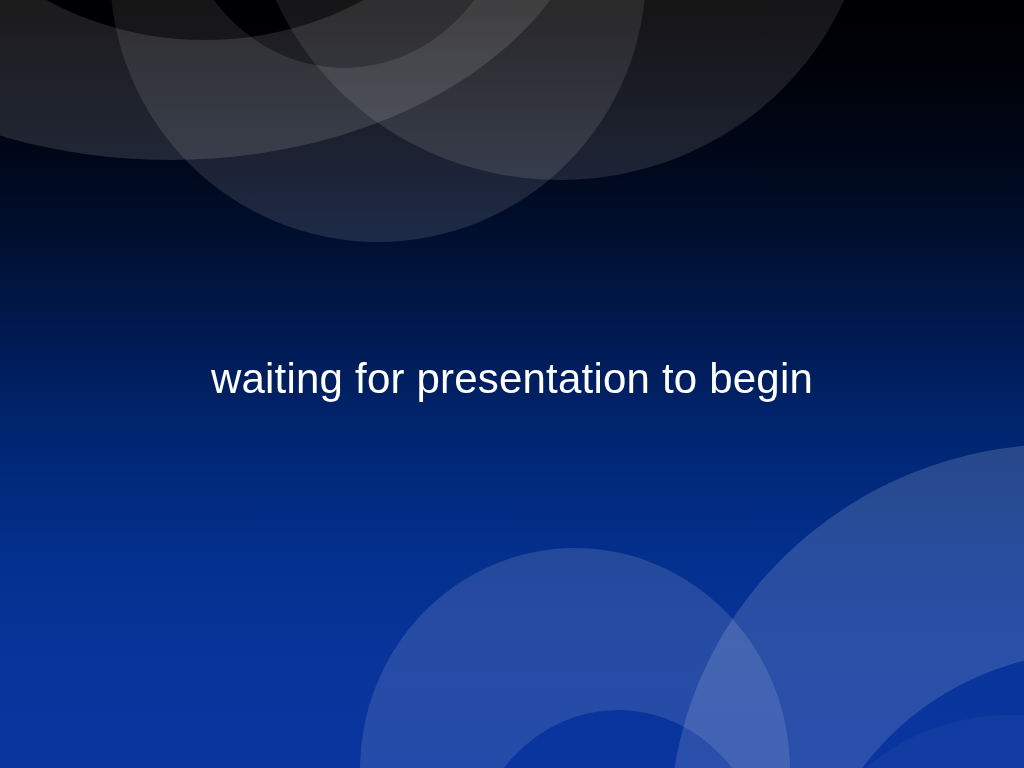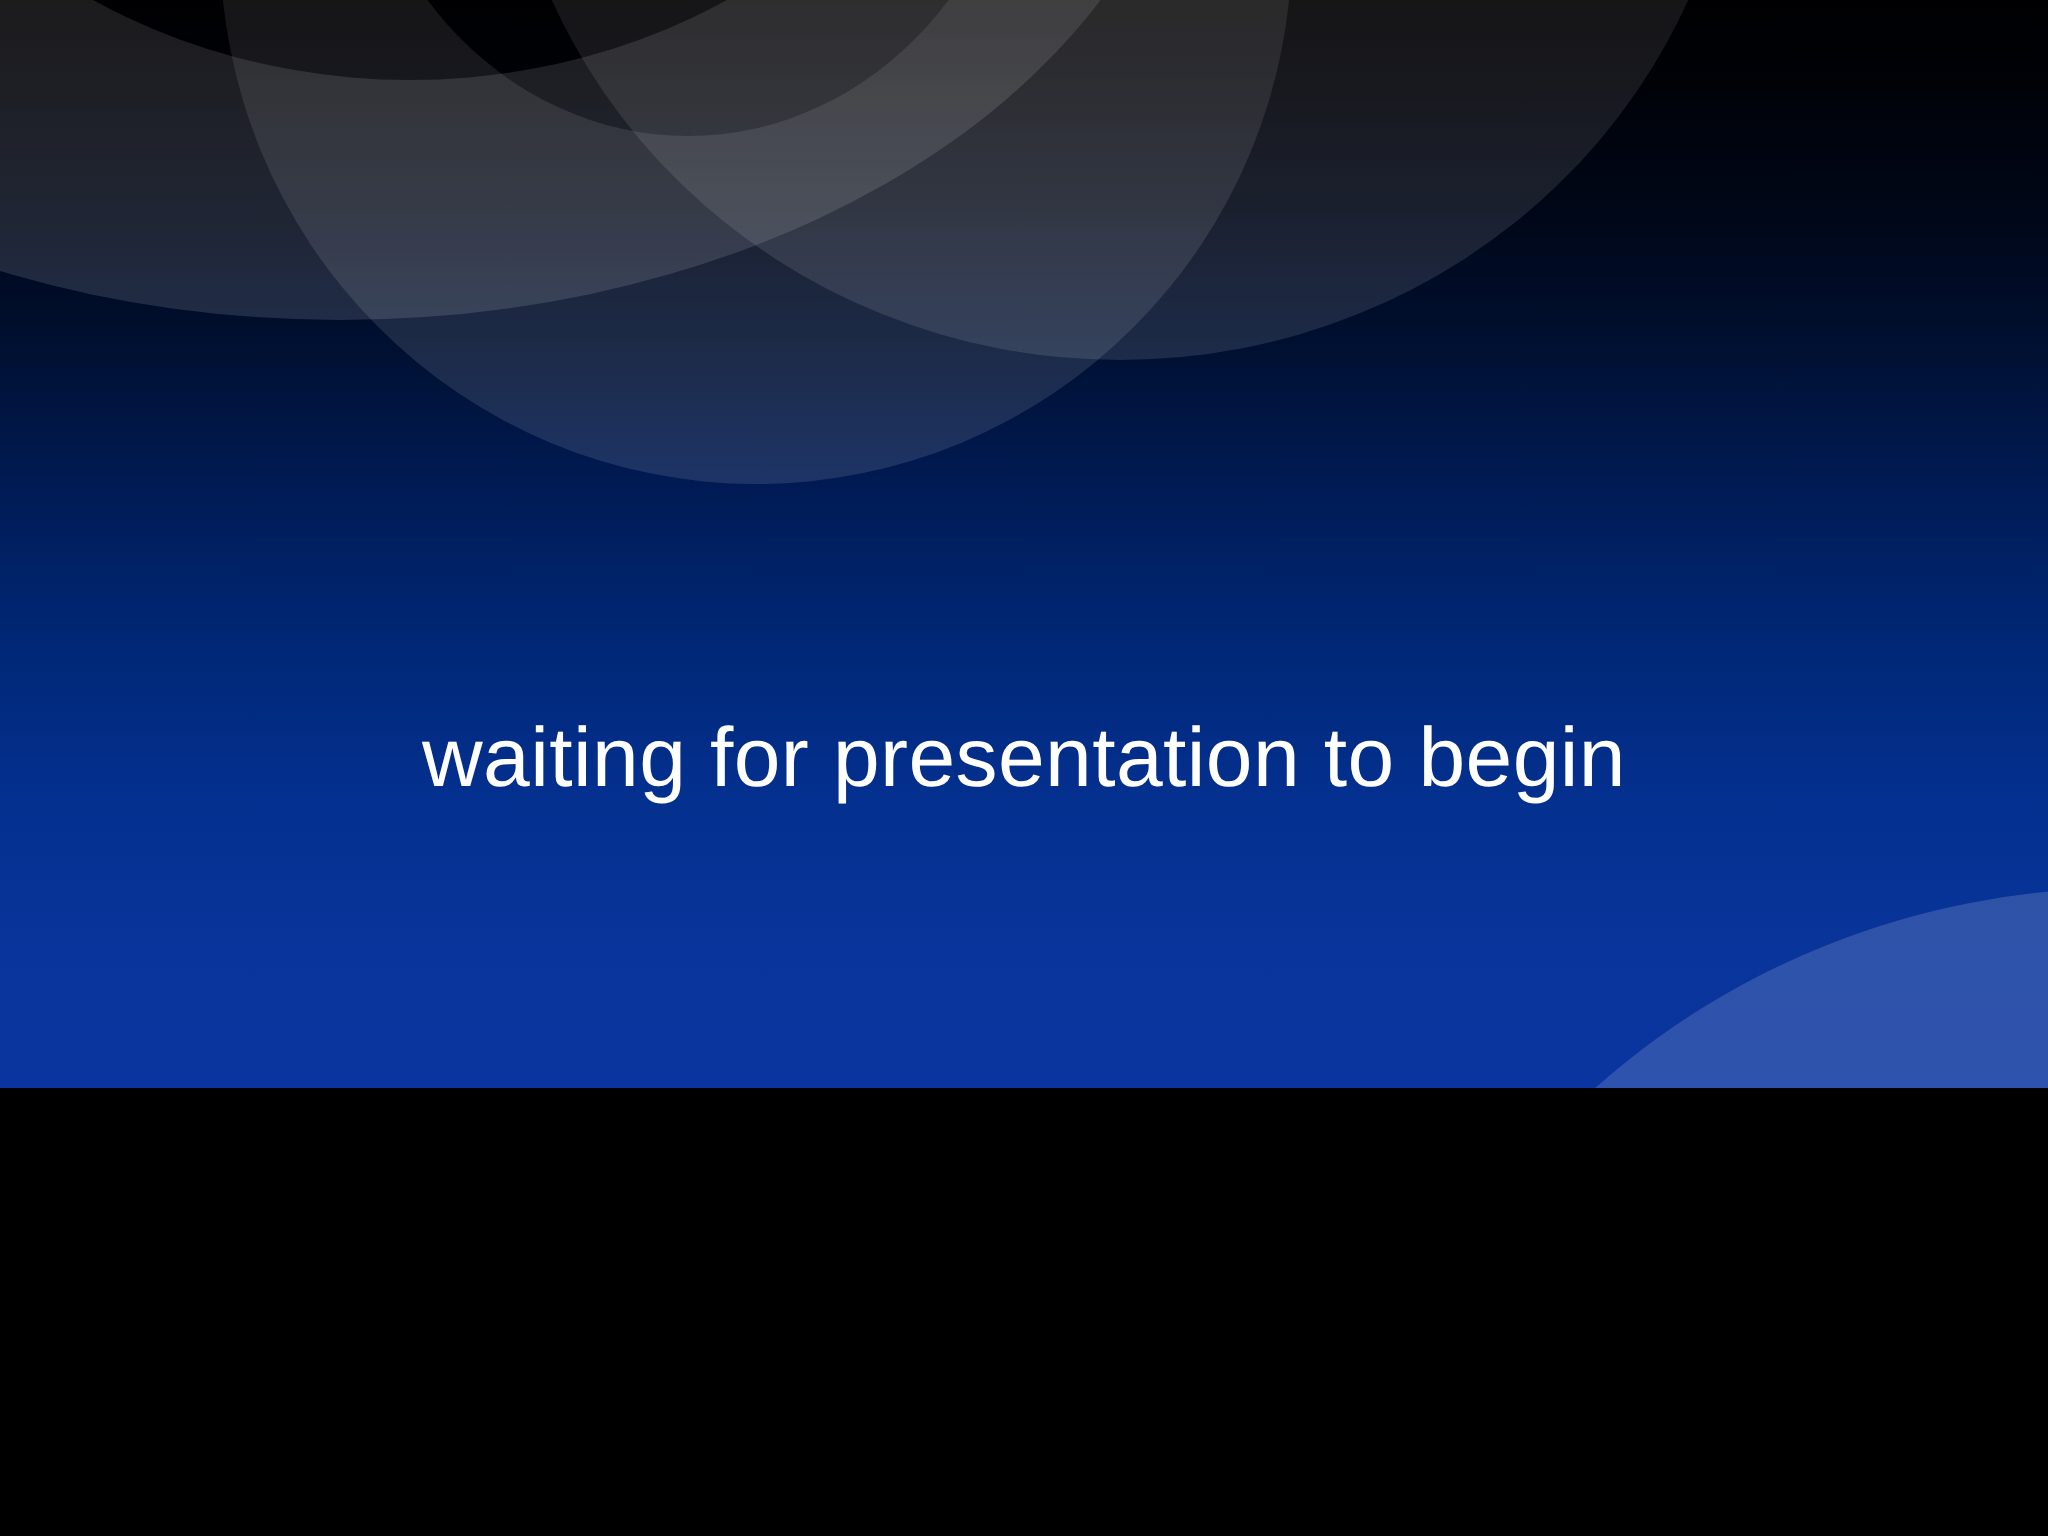--- a/index.html
+++ b/index.html
@@ -3,21 +3,21 @@
 <meta charset="utf-8">
 <style>
   html, body {
     margin: 0;
     padding: 0;
     background: #000000;
   }
   #slide {
     position: relative;
     width: 1024px;
-    height: 544px;
+    height: 768px;
     overflow: hidden;
     font-family: "Liberation Sans", sans-serif;
     background: linear-gradient(
       to bottom,
       #000002 0%,
       #000208 8%,
       #000718 20%,
       #001134 33%,
       #001B55 45%,
       #002878 60%,

